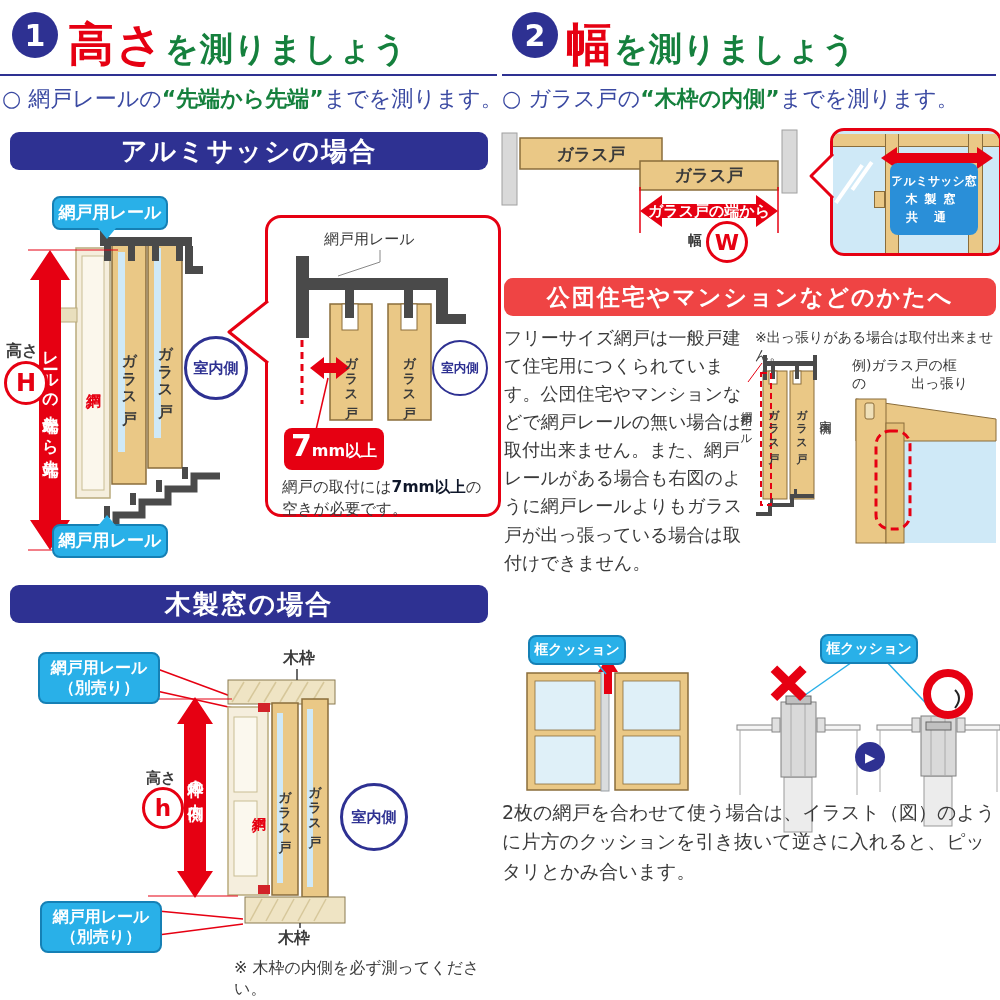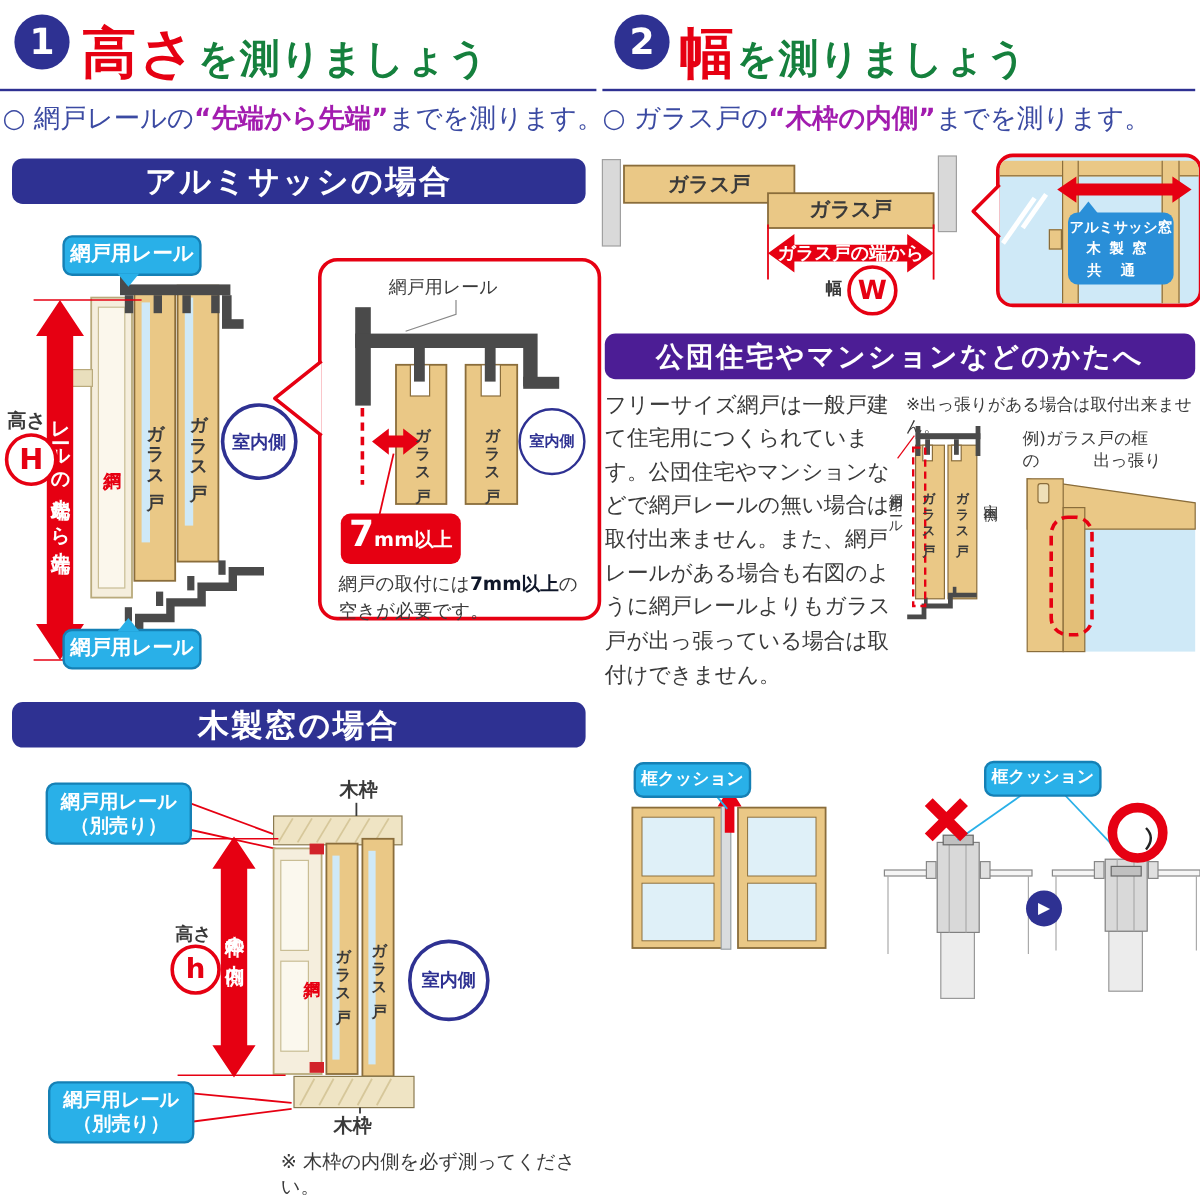--- a/index.html
+++ b/index.html
@@ -2,29 +2,29 @@
 <html><head>
 <meta charset="utf-8">
 <style>
   html,body{margin:0;padding:0;background:#fff;}
   .page{position:relative;width:1000px;height:1000px;background:#fff;overflow:hidden;
         font-family:"DejaVu Sans",sans-serif;color:#3a3a3a;}
   .abs{position:absolute;}
   .sec{position:absolute;}
   .banner{background:#2e3192;color:#fff;font-weight:bold;border-radius:9px;
           display:flex;align-items:center;justify-content:center;letter-spacing:2px;}
-  .banner.gray{background:#4c1d95;}
+  .banner.gray{background:#ef4444;}
   .stepcircle{background:#2e3192;color:#fff;font-weight:bold;border-radius:50%;
           display:flex;align-items:center;justify-content:center;}
   .title{display:flex;align-items:baseline;white-space:nowrap;}
   .title .em{color:#e60012;font-weight:bold;font-size:46px;letter-spacing:2px;}
   .title .rest{color:#15803d;font-weight:bold;font-size:33px;letter-spacing:1px;}
   .divider{background:#2e3192;height:2px;}
   .lead{color:#3b4aa2;font-size:22px;white-space:nowrap;}
-  .lead .em{color:#a21caf;font-weight:bold;}
+  .lead .em{color:#15803d;font-weight:bold;}
   .cyanlabel{background:#29b0e8;border:2px solid #1580b5;border-radius:8px;color:#fff;
           font-weight:bold;display:flex;flex-direction:column;align-items:center;
           justify-content:center;line-height:1.25;text-align:center;}
   .tri-down{position:absolute;width:0;height:0;border-left:9px solid transparent;
           border-right:9px solid transparent;border-top:11px solid #29b0e8;}
   .tri-up{position:absolute;width:0;height:0;border-left:9px solid transparent;
           border-right:9px solid transparent;border-bottom:11px solid #29b0e8;}
   .vtext{writing-mode:vertical-rl;text-orientation:upright;display:flex;
           align-items:center;justify-content:center;letter-spacing:2px;}
   .sym-circle{border:3px solid #e60012;border-radius:50%;color:#e60012;font-weight:bold;
@@ -174,21 +174,21 @@
     <div class="callout abs" style="left:330px;top:128px;width:166px;height:122px;background:#cfe9f7;border-radius:14px;overflow:hidden;">
       <div class="abs" style="left:0;top:3px;width:166px;height:12px;background:#eac886;border-bottom:1px solid #8a6d3b;"></div>
       <div class="abs" style="left:52px;top:3px;width:12px;height:119px;background:#eac886;border-left:1px solid #8a6d3b;border-right:1px solid #8a6d3b;"></div>
       <div class="abs" style="left:135px;top:3px;width:13px;height:119px;background:#eac886;border-left:1px solid #8a6d3b;border-right:1px solid #8a6d3b;"></div>
       <div class="abs" style="left:14px;top:30px;width:4px;height:46px;background:#fff;transform:rotate(35deg);"></div>
       <div class="abs" style="left:27px;top:28px;width:4px;height:34px;background:#fff;transform:rotate(35deg);"></div>
       <div class="abs" style="left:41px;top:60px;width:9px;height:15px;background:#eac886;border:1px solid #8a6d3b;"></div>
       <svg class="abs" style="left:46px;top:14px;" width="116" height="26" viewBox="0 0 116 26">
         <polygon points="2,13 18,2 18,8 98,8 98,2 114,13 98,24 98,18 18,18 18,24" fill="#e60012"></polygon>
       </svg>
-      <div class="bluebadge abs" style="left:57px;top:46px;width:88px;height:60px;font-size:12px;line-height:1.5;">
+      <div class="bluebadge abs" style="left:57px;top:32px;width:88px;height:72px;font-size:12px;line-height:1.5;">
         <span>アルミサッシ窓</span>
         <span style="letter-spacing:7px;">木製窓</span>
         <span style="letter-spacing:16px;">共通</span>
       </div>
       <div class="abs" style="left:66px;top:37px;width:0;height:0;border-left:8px solid transparent;border-right:8px solid transparent;border-bottom:10px solid #2a8fd8;"></div>
     </div>
     <svg class="abs" style="left:307px;top:152px;z-index:2;" width="28" height="48" viewBox="0 0 28 48">
       <path d="M26,2 L4,24 L26,46" fill="#ffffff" stroke="#e60012" stroke-width="3" stroke-linejoin="round"></path>
     </svg>
 
@@ -329,15 +329,16 @@
       <line x1="385" y1="30" x2="438" y2="86" stroke="#29b0e8" stroke-width="1.5"></line>
     </svg>
 
     <div class="cyanlabel abs" style="left:28px;top:60px;width:94px;height:26px;font-size:14px;">框クッション</div>
     <div class="cyanlabel abs" style="left:320px;top:59px;width:94px;height:26px;font-size:14px;">框クッション</div>
     <div class="ngmark abs" style="left:266px;top:80px;font-size:54px;line-height:1;">×</div>
     <div class="okring abs" style="left:423px;top:94px;width:34px;height:34px;" aria-label="○"></div>
     <div class="playcircle abs" style="left:355px;top:167px;width:30px;height:30px;font-size:13px;">
         <span>▶</span>
       </div>
+    <div class="abs" style="left:2px;top:223px;width:494px;font-size:19px;line-height:1.55;">2枚の網戸を合わせて使う場合は、イラスト（図）のように片方のクッションを引き抜いて逆さに入れると、ピッタリとかみ合います。</div>
   </div>
 
 </div>
 
 </body></html>

